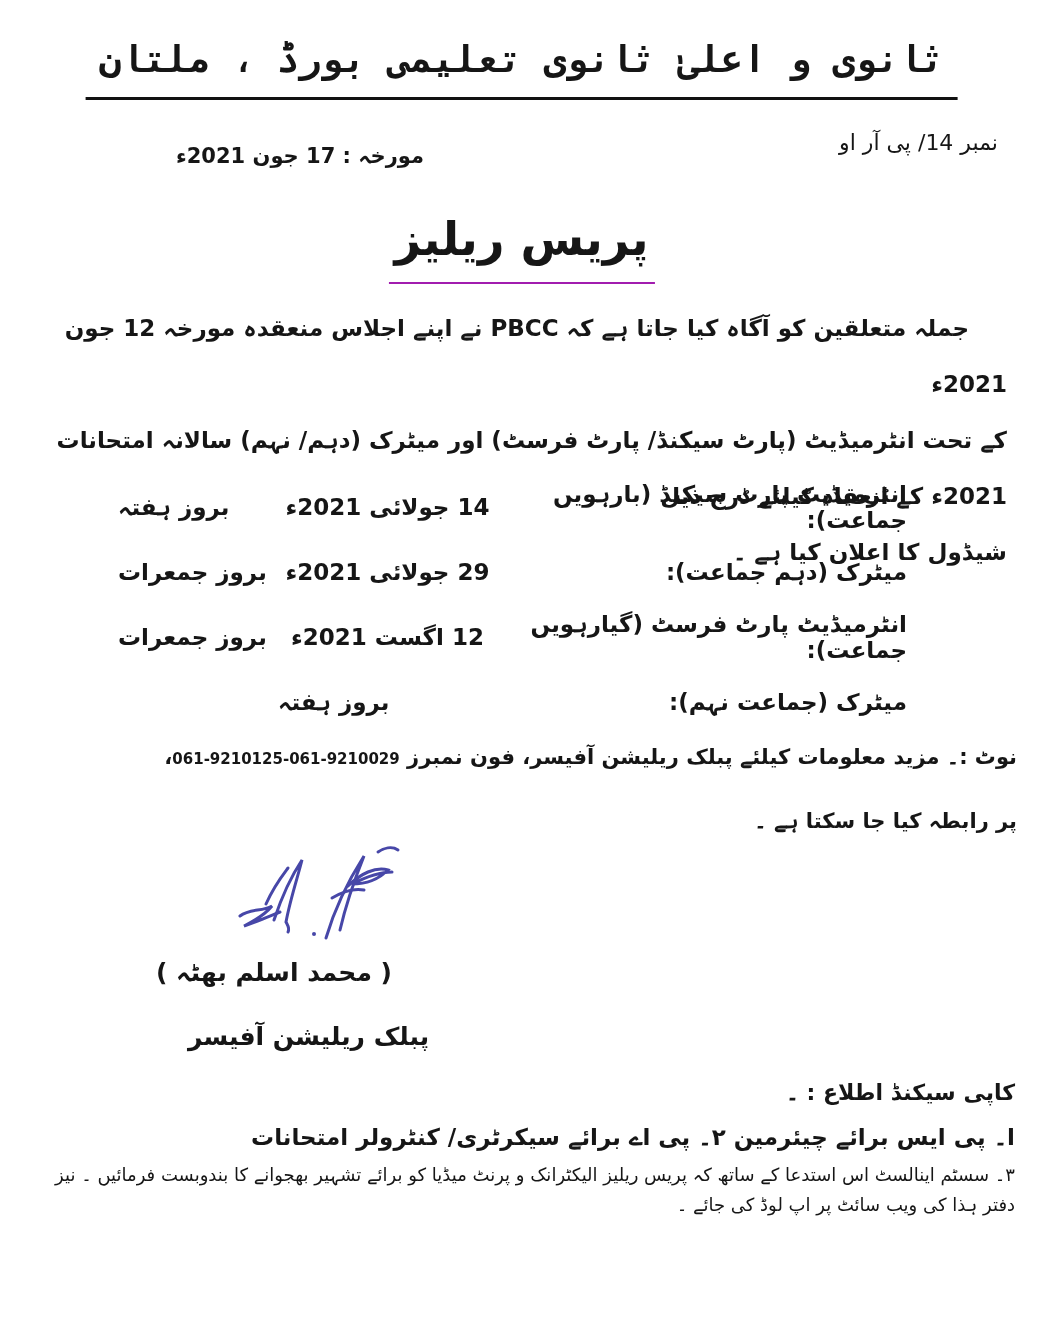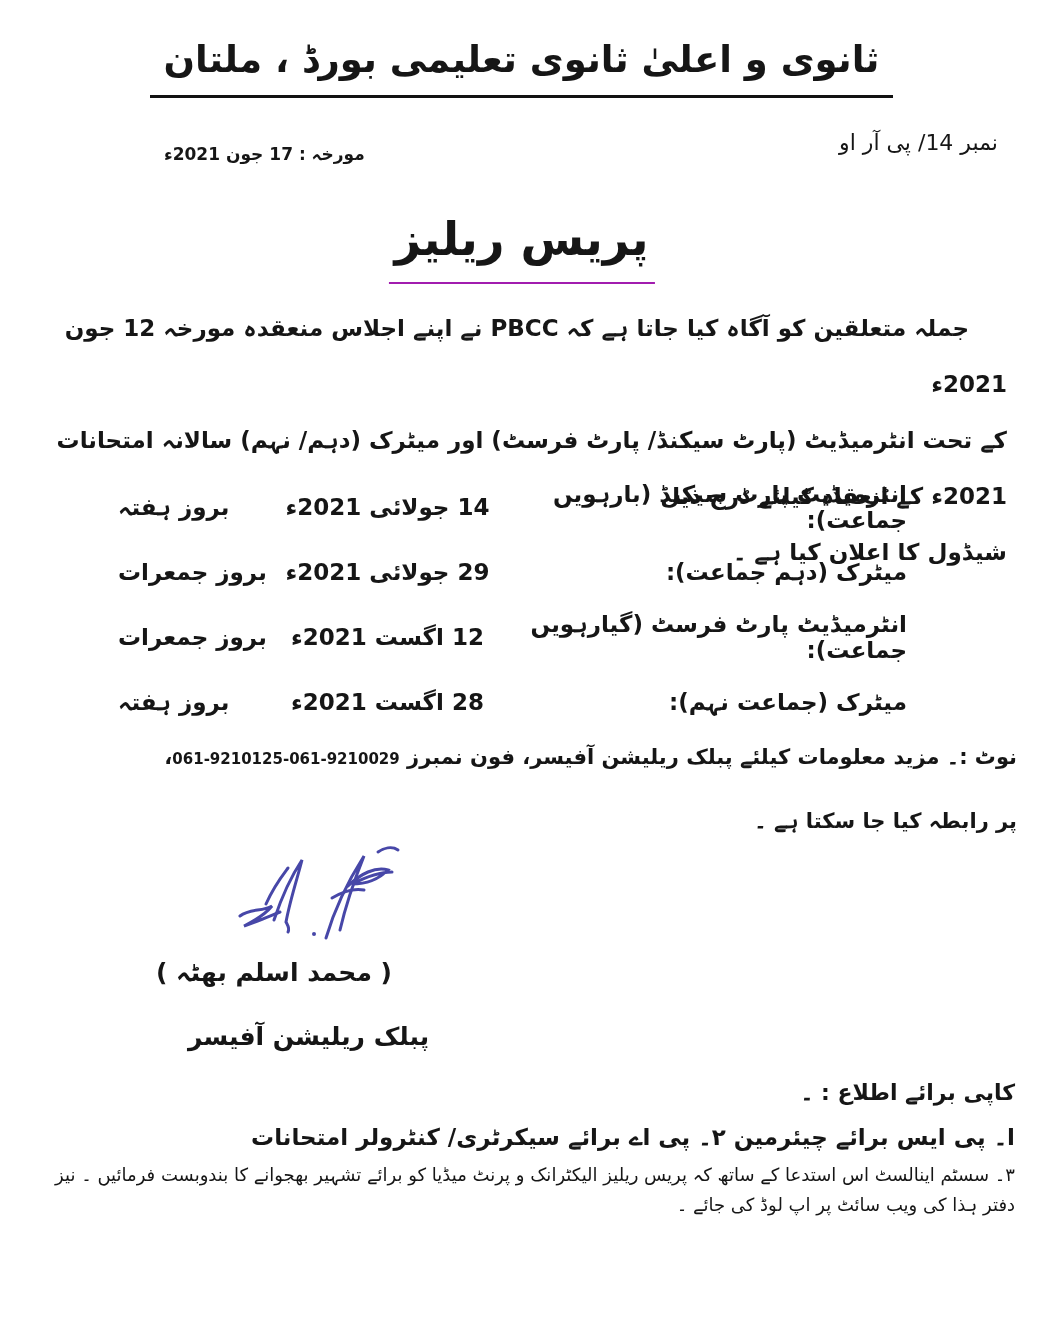--- a/index.html
+++ b/index.html
@@ -19,33 +19,34 @@
     position: absolute;
     top: 38px;
     left: 50%;
     transform: translateX(-50%);
     font-size: 37px;
     font-weight: bold;
     white-space: nowrap;
     border-bottom: 3px solid #111;
     padding: 0 14px 14px 14px;
     letter-spacing: 1px;
+    font-family: Liberation Mono, monospace;
   }
   .ref-number {
     position: absolute;
     top: 130px;
     right: 45px;
     font-size: 22px;
     font-weight: normal;
   }
   .issue-date {
     position: absolute;
     top: 144px;
-    left: 164px;
-    font-size: 17px;
+    left: 176px;
+    font-size: 21px;
     font-weight: bold;
   }
   .press-title {
     position: absolute;
     top: 212px;
     left: 50%;
     transform: translateX(-50%);
     font-size: 46px;
     font-weight: bold;
     border-bottom: 2px solid #a21caf;
@@ -170,21 +171,20 @@
       <span class="cell-date">29 جولائی 2021ء</span>
       <span class="cell-day">بروز جمعرات</span>
     </div>
     <div class="schedule-row">
       <span class="cell-subject">انٹرمیڈیٹ پارٹ فرسٹ (گیارہویں جماعت):</span>
       <span class="cell-date">12 اگست 2021ء</span>
       <span class="cell-day">بروز جمعرات</span>
     </div>
     <div class="schedule-row">
       <span class="cell-subject">میٹرک (جماعت نہم):</span>
-      <span class="cell-date">28 اگست 2021ء</span>
       <span class="cell-day">بروز ہفتہ</span>
     </div>
   </div>
 
   <div class="note"><span>نوٹ :۔ مزید معلومات کیلئے پبلک ریلیشن آفیسر، فون نمبرز </span><span class="latin phone">061-9210125-061-9210029</span><span>،</span><br>
     <span>پر رابطہ کیا جا سکتا ہے ۔</span>
   </div>
 
   <div class="signature-wrap">
     <svg width="185" height="120" viewBox="0 0 185 120">
@@ -197,17 +197,17 @@
         <path d="M104,56 C114,50 126,46 136,48"></path>
         <path d="M150,10 C156,6 164,4 170,8"></path>
         <circle cx="86" cy="92" r="2" fill="#4747a8" stroke="none"></circle>
       </g>
     </svg>
   </div>
 
   <div class="signatory-name">( محمد اسلم بھٹہ )</div>
   <div class="signatory-designation">پبلک ریلیشن آفیسر</div>
 
-  <div class="copy-heading">کاپی برائے اطلاع : ۔</div>
+  <div class="copy-heading">کاپی سیکنڈ اطلاع : ۔</div>
   <div class="copy-line1">ا۔ پی ایس برائے چیئرمین ۲۔ پی اے برائے سیکرٹری/ کنٹرولر امتحانات</div>
   <div class="copy-line2">۳۔ سسٹم اینالسٹ اس استدعا کے ساتھ کہ پریس ریلیز الیکٹرانک و پرنٹ میڈیا کو برائے تشہیر بھجوانے کا بندوبست فرمائیں ۔ نیز دفتر ہذا کی ویب سائٹ پر اپ لوڈ کی جائے ۔</div>
 
 </div>
 
 </body></html>

